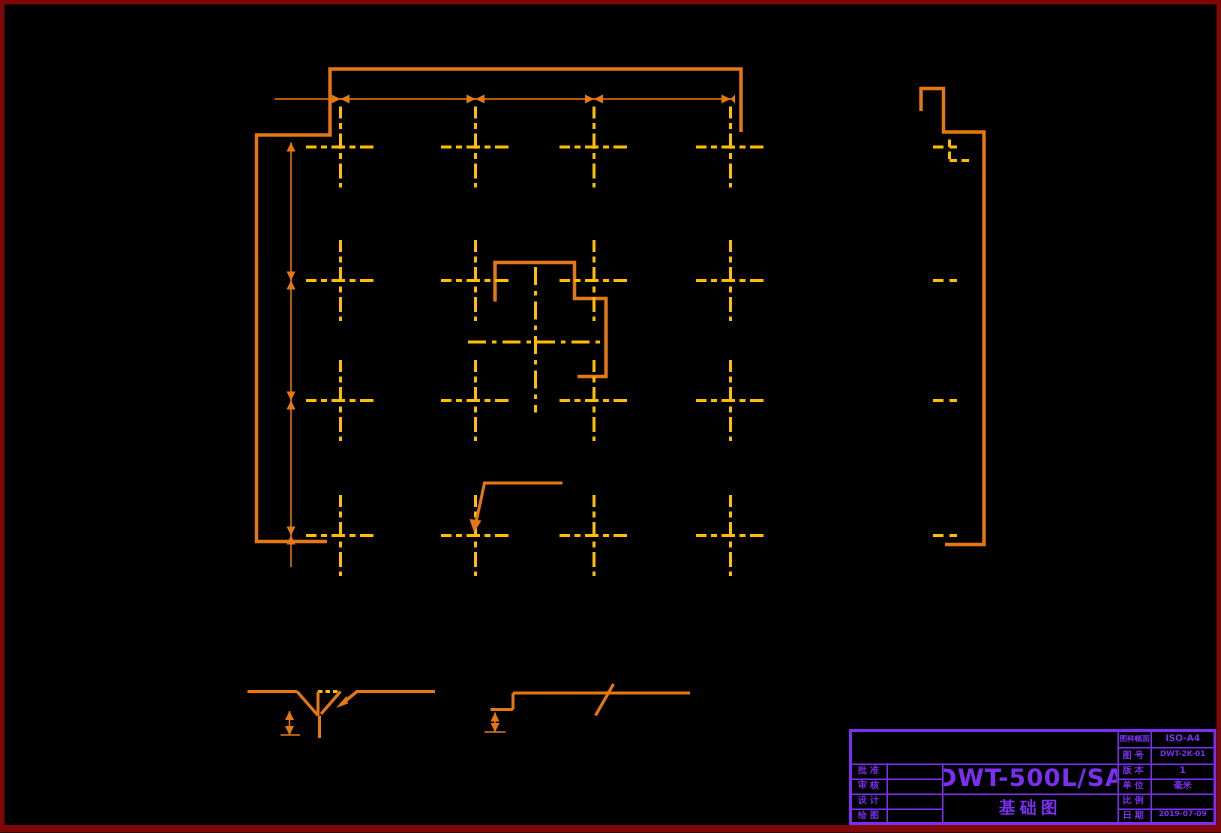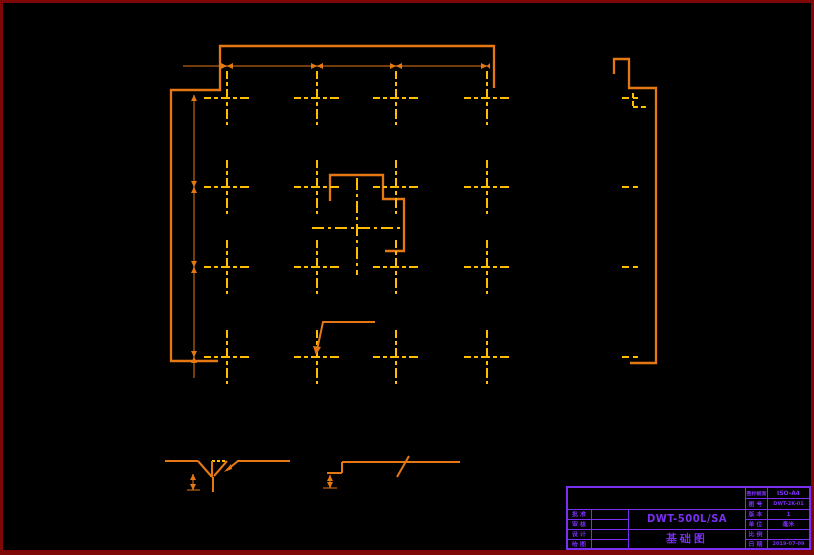--- a/index.html
+++ b/index.html
@@ -22,21 +22,21 @@
   .tb-v{position:absolute;width:1px;background:#7B2FF2;}
   .tb-h{position:absolute;height:1px;background:#7B2FF2;}
   .tb-cell{
     position:absolute;display:flex;align-items:center;justify-content:center;
     font-weight:bold;line-height:1;white-space:nowrap;overflow:hidden;color:#7B2FF2;
   }
   .lbl{font-size:6px;letter-spacing:2px;}
   .lbl4{font-size:5px;letter-spacing:0;}
   .val{font-size:6px;}
   .val-sm{font-size:5px;}
-  .model{font-size:10px;letter-spacing:0.5px;}
+  .model{font-size:16px;letter-spacing:0.5px;}
   .dwgname{font-size:11px;letter-spacing:3px;}
 </style>
 </head>
 <body>
 
 <div class="screen">
 
   <svg class="plan-svg" width="808" height="547" viewBox="3 3 808 547">
     <defs>
       <g id="cross" stroke-width="2" fill="none">

